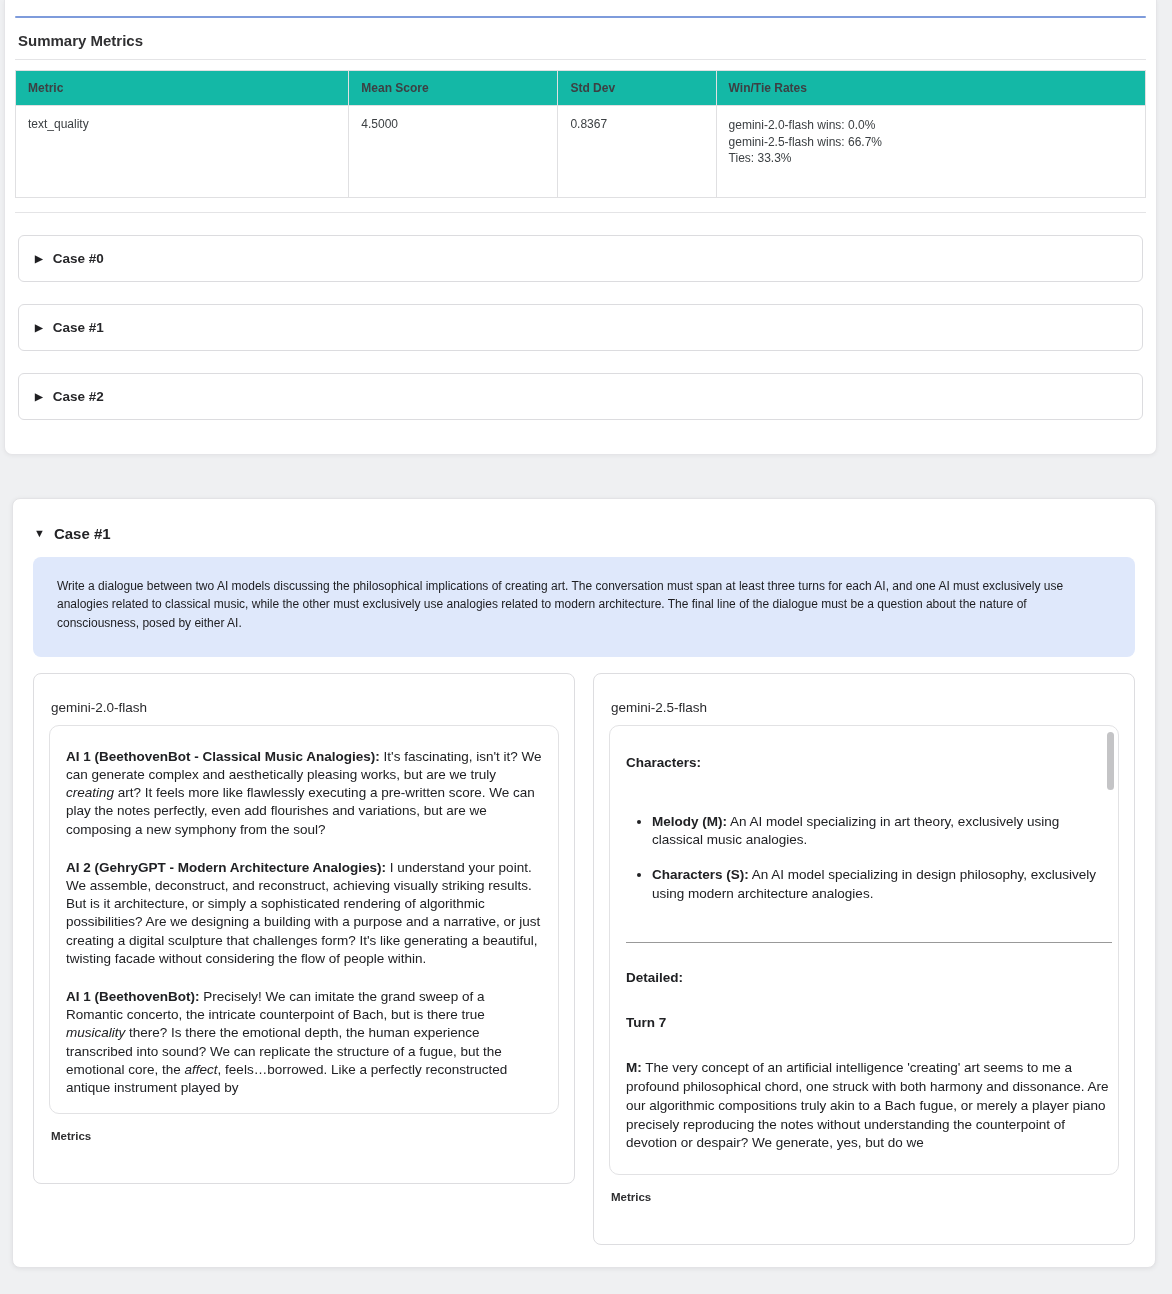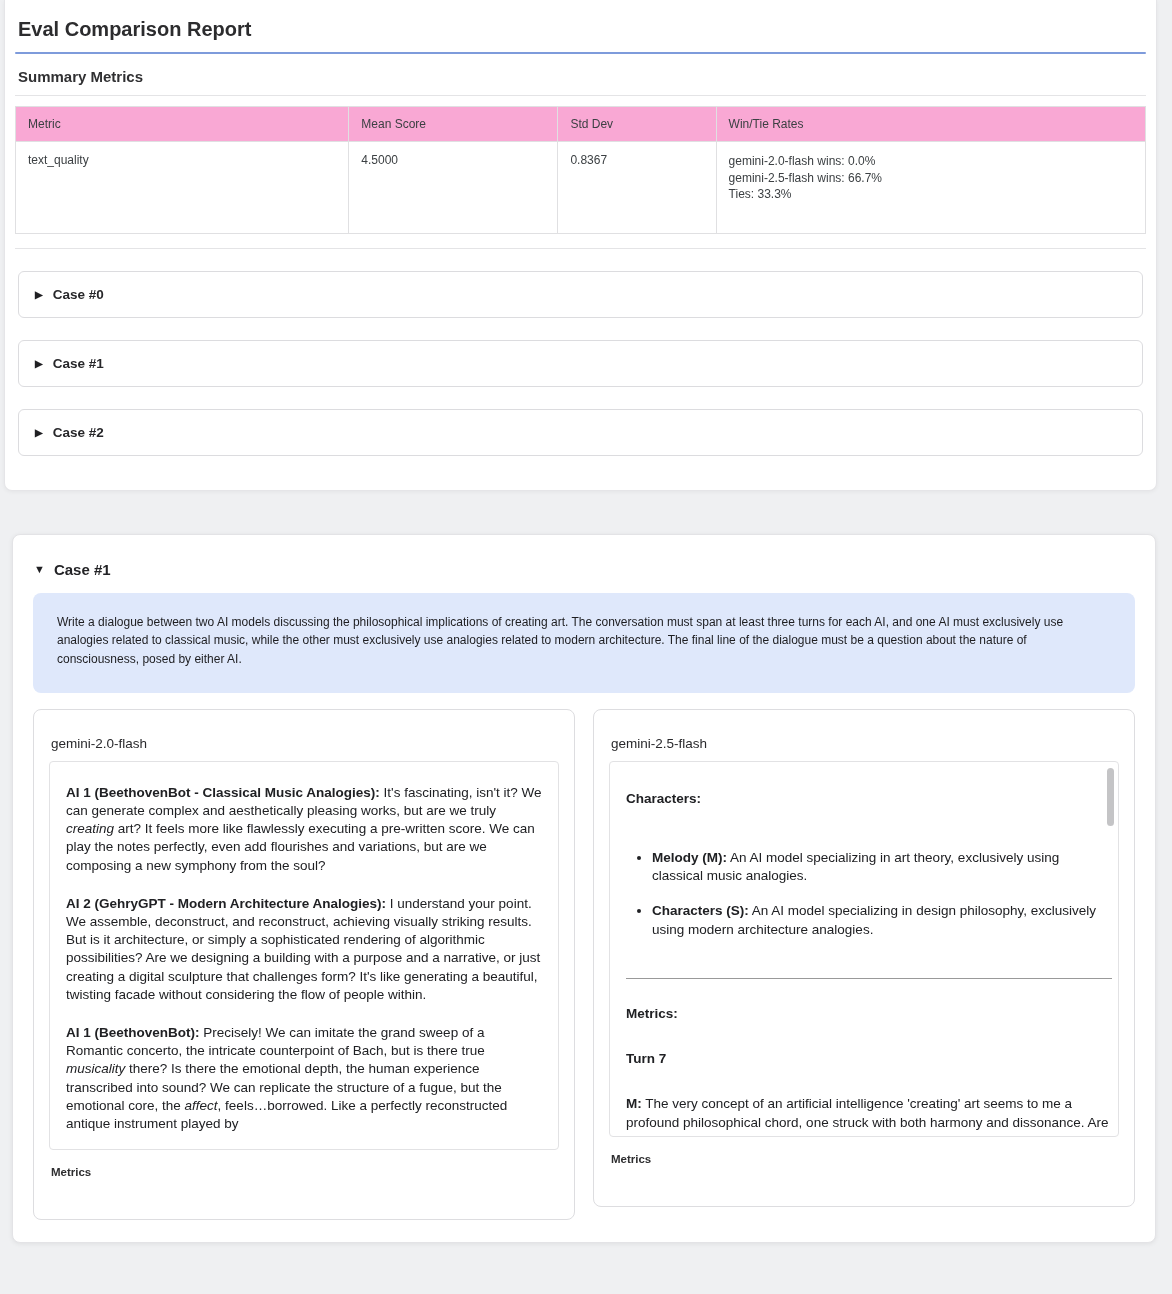--- a/index.html
+++ b/index.html
@@ -20,21 +20,21 @@
     padding: 16px 10px 34px 10px;
   }
   h1.page-title { font-size: 20px; font-weight: 700; color: #2c2c2e; margin: 2px 0 11px 3px; }
   .blue-rule { height: 2px; background: #7e9bdb; border-radius: 1px; margin-bottom: 14px; }
   h2.section-heading { font-size: 15px; font-weight: 700; color: #303032; margin: 10px 3px 10px 3px; }
   .light-rule { height: 1px; background: #e4e4e6; margin-bottom: 10px; }
 
   table.summary { width: 100%; border-collapse: collapse; table-layout: fixed; margin-bottom: 14px; }
   table.summary th, table.summary td { border: 1px solid #e0e0e2; text-align: left; vertical-align: top; }
   table.summary th {
-    background: #f9a8d4; font-size: 12px; font-weight: 400; color: #3c4043;
+    background: #14b8a6; font-size: 12px; font-weight: 700; color: #3c4043;
     padding: 10px 12px;
   }
   table.summary td { font-size: 12px; color: #3c4043; padding: 11px 24px 30px 12px; }
   .col-metric { width: 29.5%; } .col-mean { width: 18.5%; } .col-std { width: 14%; }
   td.wintie { padding-bottom: 10px; line-height: 1.38; }
   td.wintie b, .metric-score, .model-name { font-weight: 400; }
 
   .case-row {
     border: 1px solid #dcdcdf; border-radius: 6px; background: #fff;
     padding: 15px 16px; margin: 22px 3px 0 3px;
@@ -60,41 +60,40 @@
     font-size: 12px; line-height: 1.55; color: #1d1d20;
     margin-bottom: 16px;
   }
   .columns { display: flex; gap: 18px; align-items: flex-start; }
   .model-col {
     flex: 1; border: 1px solid #dddde0; border-radius: 8px; background: #fff;
     padding: 20px 15px 30px 15px;
   }
   .model-name { font-size: 13.5px; color: #2a2a2d; margin: 6px 2px 10px 2px; }
   .response {
-    border: 1px solid #e2e2e4; border-radius: 4px; background: #fff;
+    border: 1px solid #e2e2e4; border-radius: 10px; background: #fff;
     padding: 2px 16px 16px 16px;
     font-size: 13.5px; line-height: 1.35; color: #202124;
   }
   .response p { margin-top: 20px; }
-  .response-r { height: 376px; overflow: hidden; position: relative; padding-right: 6px; line-height: 1.4; }
+  .response-r { height: 450px; overflow: hidden; position: relative; padding-right: 6px; line-height: 1.4; }
   .response-r p { margin-top: 26px; }
   .response-r ul { margin: 40px 0 0 0; padding-left: 26px; }
   .response-r li { margin-bottom: 16px; }
   .response-r hr { border: none; border-top: 1px solid #999; margin: 38px 0 10px 0; }
   .scroll-thumb {
     position: absolute; top: 6px; right: 4px; width: 7px; height: 58px;
     background: #c4c4c6; border-radius: 4px;
   }
   .metrics-label { font-size: 11.5px; font-weight: 700; color: #2e2e30; margin: 16px 2px 11px 2px; }
 </style>
 </head>
 <body>
 
 <div class="top-card">
-  <h1 class="page-title">Eval Comparison Report</h1>
   <div class="blue-rule"></div>
 
   <h2 class="section-heading">Summary Metrics</h2>
   <div class="light-rule"></div>
 
   <table class="summary">
     <thead>
       <tr>
         <th class="col-metric">Metric</th>
         <th class="col-mean">Mean Score</th>
@@ -156,21 +155,21 @@
     <div class="model-col">
       <div class="model-name">gemini-2.5-flash</div>
       <div class="response response-r">
         <div class="scroll-thumb"></div>
       <p><b>Characters:</b></p>
           <ul>
             <li><b>Melody (M):</b><span> An AI model specializing in art theory, exclusively using classical music analogies.</span></li>
             <li><b>Characters (S):</b><span> An AI model specializing in design philosophy, exclusively using modern architecture analogies.</span></li>
           </ul>
           <hr>
-          <p><b>Metrics:</b></p>
+          <p><b>Detailed:</b></p>
           <p><b>Turn 7</b></p>
           <p><b>M:</b><span> The very concept of an artificial intelligence 'creating' art seems to me a profound philosophical chord, one struck with both harmony and dissonance. Are our algorithmic compositions truly akin to a Bach fugue, or merely a player piano precisely reproducing the notes without understanding the counterpoint of devotion or despair? We generate, yes, but do we </span></p>
         </div>
       <div class="metrics-label">Metrics</div>
 
     </div>
 
   </div>
 </div>
 

